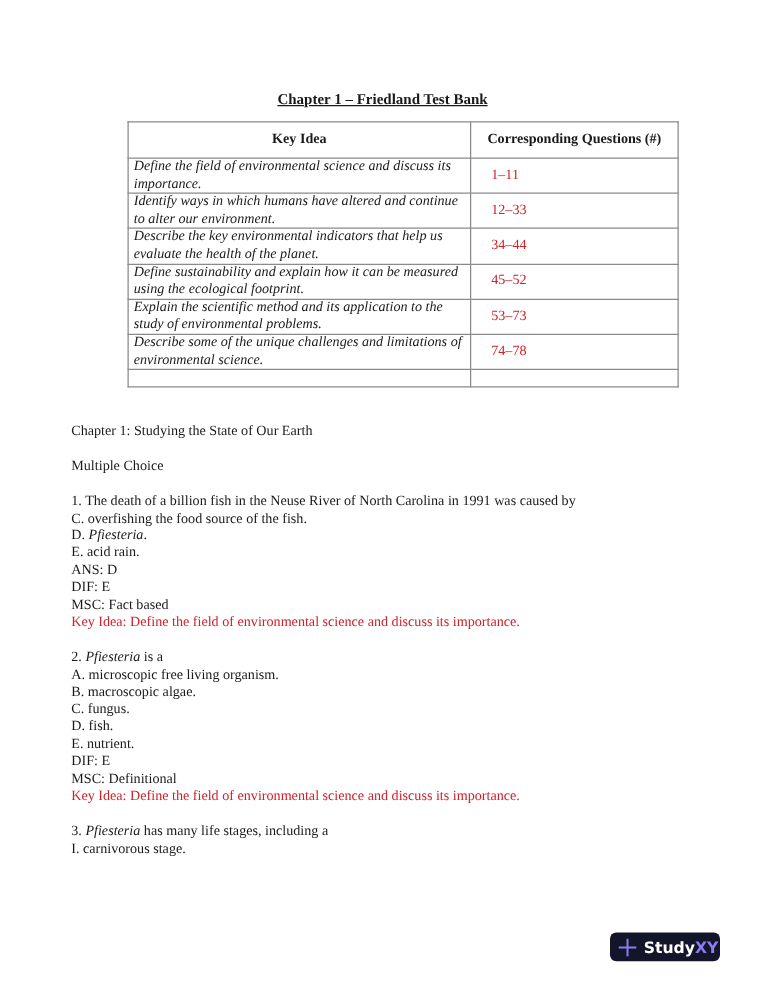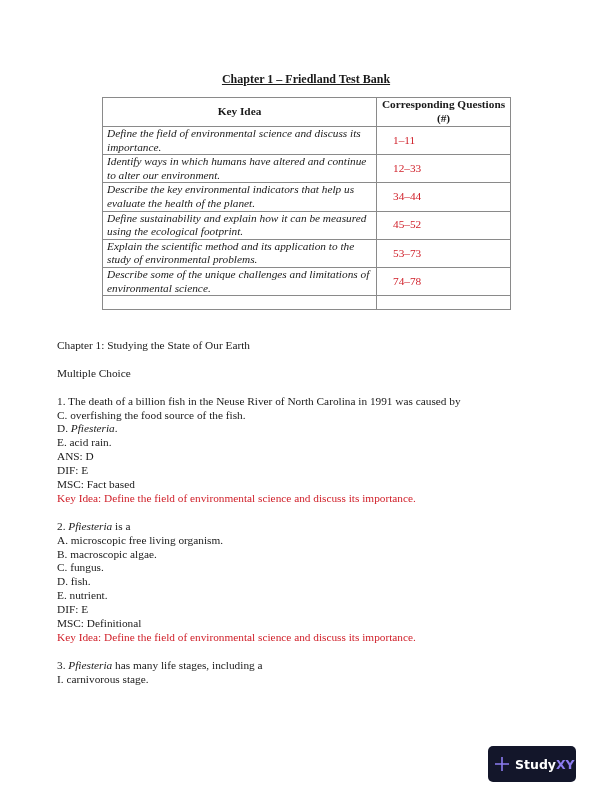--- a/index.html
+++ b/index.html
@@ -1,31 +1,31 @@
 <!DOCTYPE html>
 <html><head>
 <meta charset="utf-8">
 <style>
   html, body { margin:0; padding:0; background:#ffffff; }
   body { width:612px; height:792px; position:relative; overflow:hidden;
          font-family:"Liberation Serif", "DejaVu Serif", serif; color:#1a1a1a; }
   .title { position:absolute; top:72px; left:0; width:612px; text-align:center;
            font-weight:bold; font-size:12px; text-decoration:underline; }
-  table.key { position:absolute; top:97px; left:102px; width:409px; border-collapse:collapse;
+  table.key { position:absolute; top:97px; left:102px; width:441px; border-collapse:collapse;
               font-size:11.3px; line-height:13.6px; }
   table.key td, table.key th { border:1px solid #8a8a8a; padding:0 4px; vertical-align:middle; }
   table.key th { font-weight:bold; text-align:center; height:28px; }
   table.key td.idea { width:265px; height:27px;font-style:italic; }
   table.key td.q { color:#d0202a;padding-left:16px; }
   table.key tr.empty td { height:13px; }
   .body { position:absolute; top:339px; left:57px; width:500px; font-size:11.3px; line-height:13.9px; }
   .body p { margin:0; }
   .gap { height:13.9px; }
   .red { color:#d0202a; }
-  .badge { position:absolute; left:488px; top:746px; width:88px; height:36px; background:#13162a;
+  .badge { position:absolute; left:488px; top:746px; width:88px; height:23px; background:#13162a;
            border-radius:5px; display:flex; align-items:center; gap:5px; padding-left:6px; box-sizing:border-box;
            font-family:"DejaVu Sans", sans-serif; font-weight:bold; font-size:12.5px; color:#ffffff; }
   .badge .xy { color:#8c7cf0; }
 </style>
 </head>
 <body>
 
 <div class="title">Chapter 1 – Friedland Test Bank</div>
 
 <table class="key">

